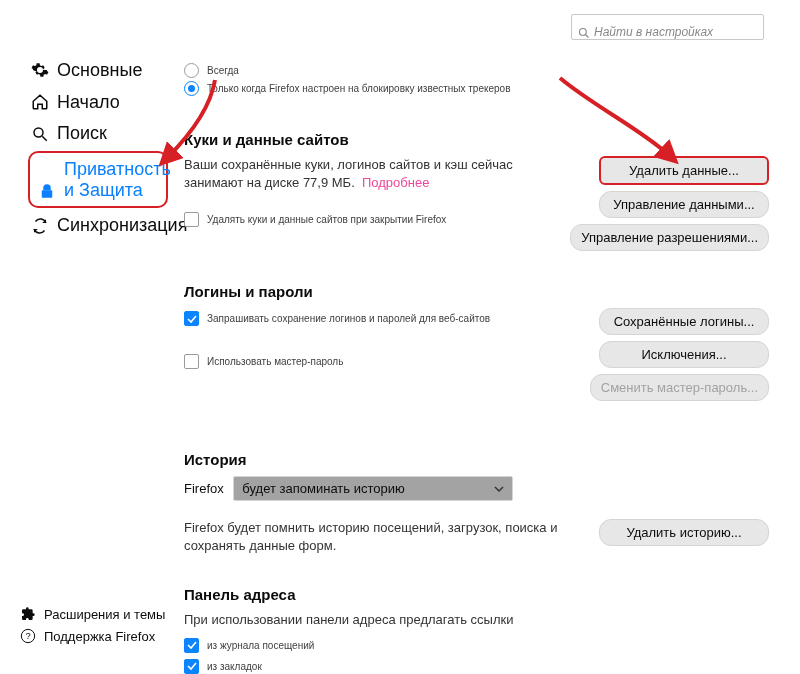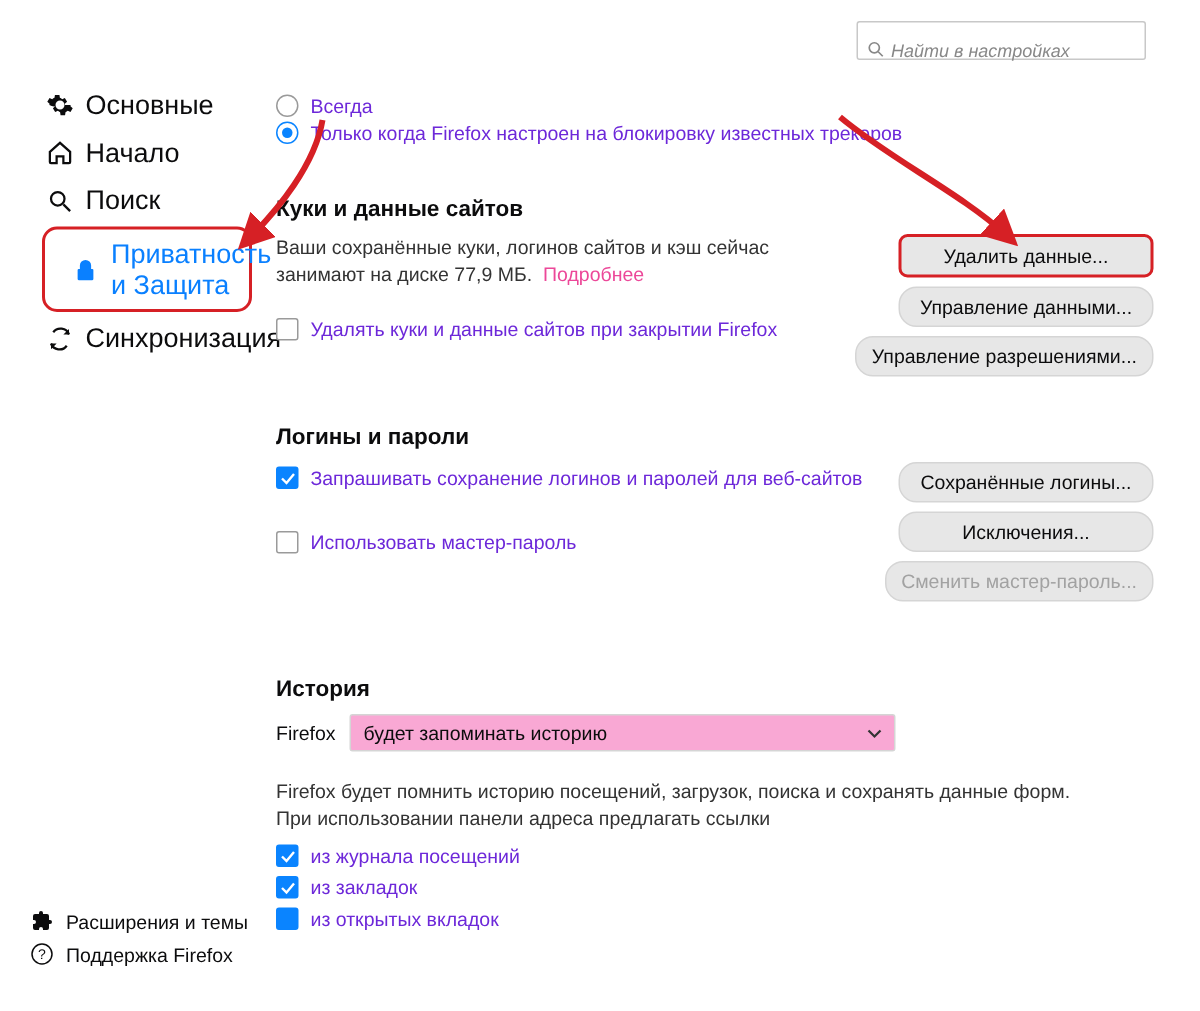--- a/index.html
+++ b/index.html
@@ -16,22 +16,22 @@
   .search-box {
     position: absolute;
     top: 14px;
     right: 36px;
     width: 193px;
     height: 26px;
     border: 1px solid #c8c8c8;
     border-radius: 2px;
     background: #fff;
     display: flex;
-    align-items: flex-start;
-    padding: 12px 6px;
+    align-items: flex-end;
+    padding: 0 6px;
     color: #888;
     font-style: italic;
     font-size: 12px;
   }
   .search-box svg { flex: 0 0 auto; margin-right: 4px; }
 
   .sidebar {
     position: absolute;
     top: 56px;
     left: 28px;
@@ -48,21 +48,22 @@
     font-size: 18px;
     color: #0c0c0d;
     cursor: pointer;
     border-radius: 4px;
   }
   .sidebar .item svg { flex: 0 0 auto; }
   .sidebar .item.active {
     color: #0a80ff;
     border: 2.5px solid #d62025;
     border-radius: 10px;
-    padding: 6px 18px;
+    padding: 6px 8px;
+    align-items: flex-end;
   }
   .sidebar .item.active svg path,
   .sidebar .item.active svg rect,
   .sidebar .item.active svg circle { fill: #0a80ff !important; }
 
   .sidebar .item .label { line-height: 1.15; }
 
   .sidebar-bottom {
     position: absolute;
     left: 20px;
@@ -89,22 +90,22 @@
     flex-direction: column;
   }
 
   .row { display: flex; align-items: flex-start; justify-content: space-between; }
   .left-col { flex: 1 1 auto; padding-right: 12px; }
 
   .radio, .check {
     display: flex;
     align-items: center;
     gap: 8px;
-    font-size: 13px;
-    color: #6d28d9;
+    font-size: 10px;
+    color: #404040;
     margin: 3px 0;
   }
   .radio .circ {
     width: 15px; height: 15px;
     border-radius: 50%;
     border: 1px solid #9a9a9a;
     display: inline-flex; align-items: center; justify-content: center;
     flex: 0 0 auto;
   }
   .radio .circ .dot {
@@ -152,25 +153,25 @@
     border-radius: 12px;
     font-size: 13px;
     cursor: pointer;
     color: #0c0c0d;
   }
   .btn.disabled { color: #a2a2a2; cursor: default; }
   .btn.highlight { border: 2.5px solid #d62025; border-radius: 6px; }
 
   .select {
     display: inline-flex; align-items: center;
-    background: #f9a8d4;
+    background: #a3a3a3;
     border: 1px solid #d5d5d5;
     border-radius: 2px;
     padding: 4px 8px;
-    width: 364px;
+    width: 280px;
     justify-content: space-between;
     margin-left: 6px;
   }
 
   
   .arrow-svg { position: absolute; pointer-events: none; z-index: 10; }
 
 </style>
 </head>
 <body>
@@ -298,22 +299,26 @@
     <span style="font-size:13px">Firefox</span>
     <span class="select">
       <span>будет запоминать историю</span>
       <svg width="10" height="10" viewBox="0 0 10 10">
           <path d="M1 3l4 4 4-4" stroke="#333" stroke-width="1.5" fill="none"></path>
         </svg>
     </span>
   </div>
   <div class="row" style="margin-top:18px">
     <div class="left-col desc">Firefox будет помнить историю посещений, загрузок, поиска и сохранять данные форм.</div>
-  </div>
-
+    <div class="btn-col">
+      <div class="btn">Удалить историю...</div>
+    </div>
+  </div>
+
+  <h2 class="section">Панель адреса</h2>
   <div class="desc">При использовании панели адреса предлагать ссылки</div>
   <div style="height:6px"></div>
   <div class="check checked">
     <span class="box">
         <svg width="10" height="10" viewBox="0 0 10 10">
           <path d="M1 5l3 3 5-6" stroke="#fff" stroke-width="1.6" fill="none"></path>
         </svg>
       </span>
     <span>из журнала посещений</span>
   </div>

